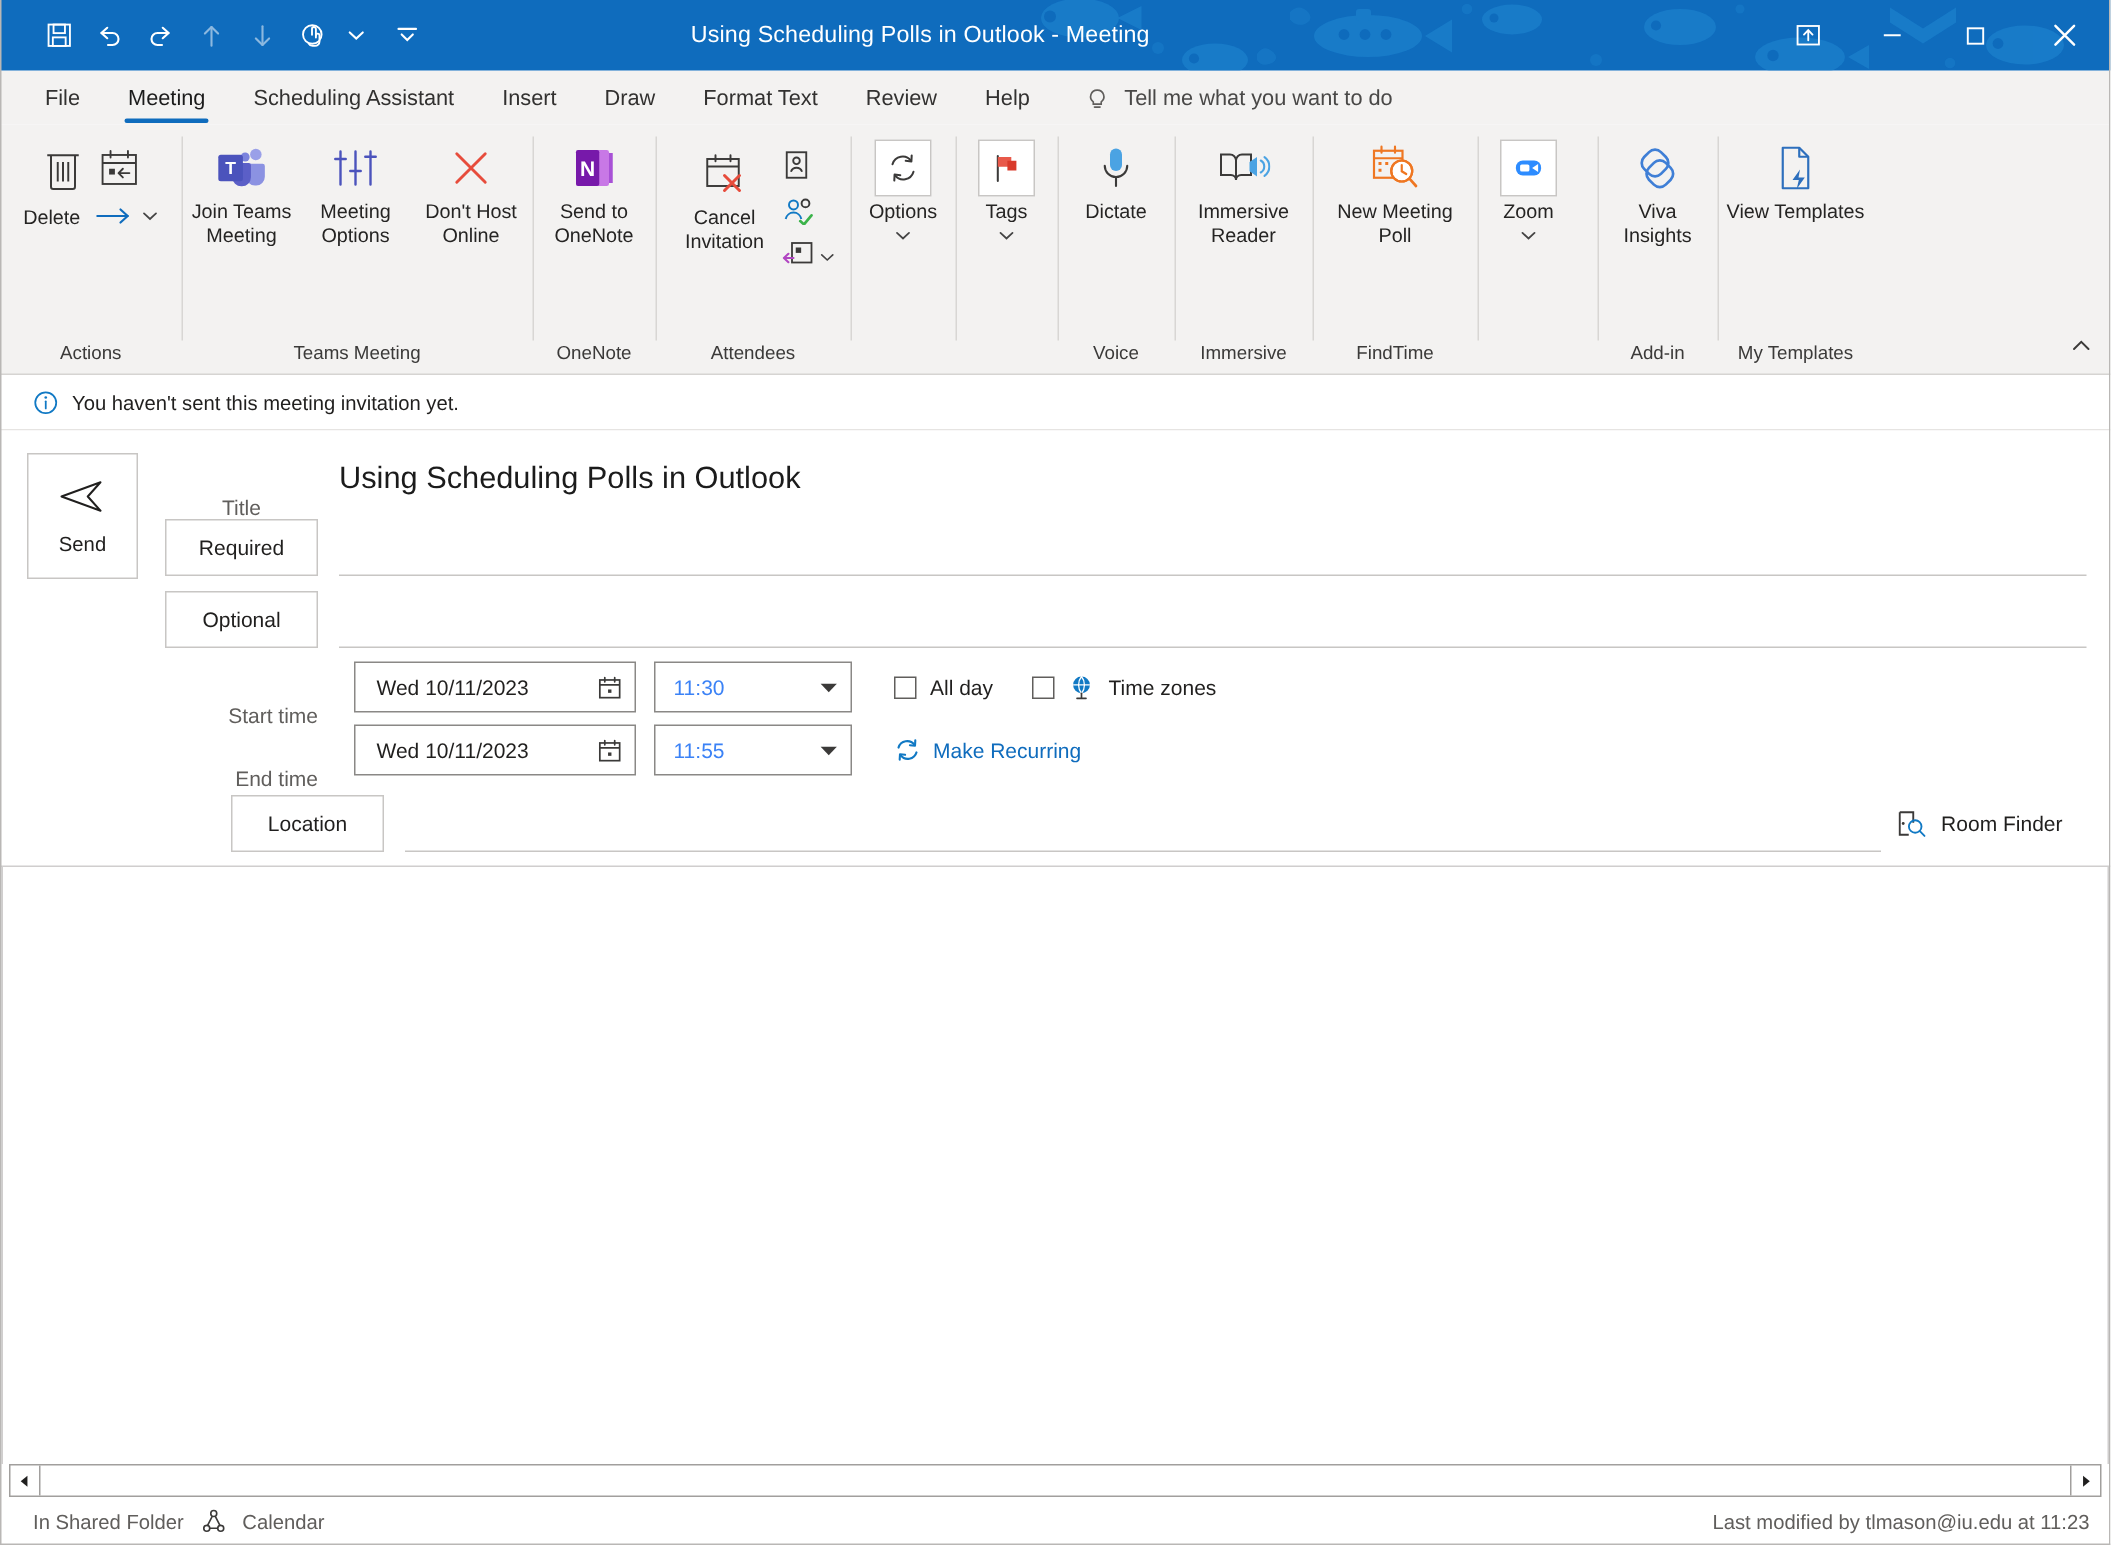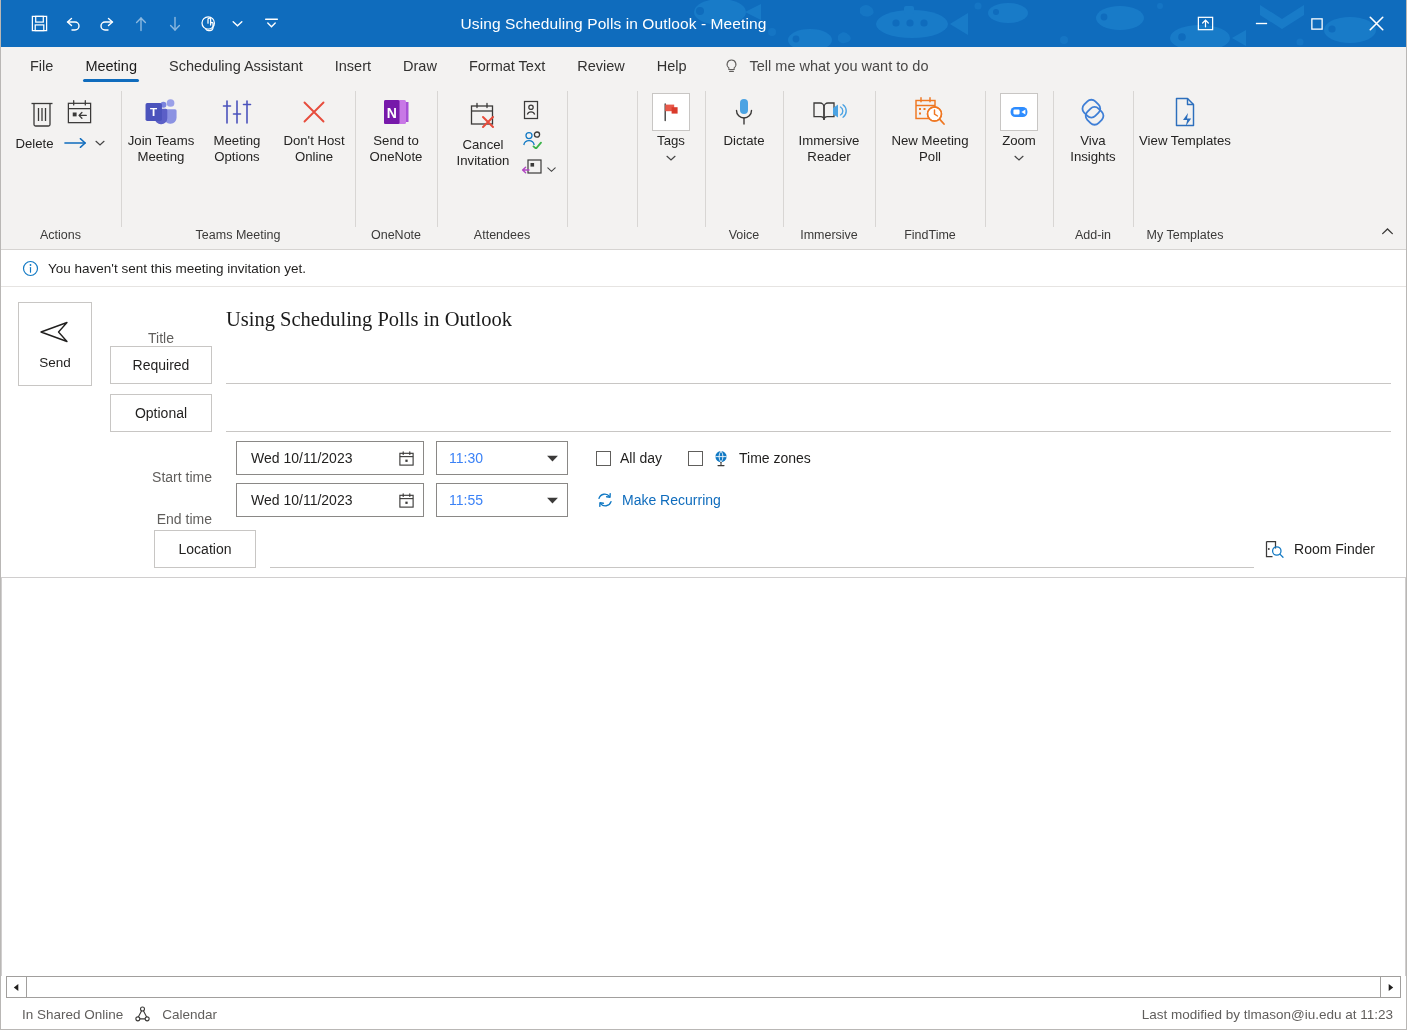--- a/index.html
+++ b/index.html
@@ -569,20 +569,40 @@
                   </svg>
               </span>
             </div>
           </div>
         </div>
       </div>
       <div class="rgroup-label">Attendees</div>
     </div>
 
     <div class="rgroup" style="width:70px;">
+      <div class="rgroup-items" style="justify-content:center;">
+        <div class="bigbtn" style="width:66px;">
+          <span class="ic">
+            <span class="boxedic">
+              <svg width="22" height="22" viewBox="0 0 22 22" fill="none" stroke="#3b3a39" stroke-width="1.35" stroke-linecap="round" stroke-linejoin="round">
+                <path d="M4 8.5 a7 7 0 0 1 12.4 -2.2"></path>
+                <path d="M18 13.5 a7 7 0 0 1 -12.4 2.2"></path>
+                <path d="M16.8 2.6 L16.6 6.6 L12.8 6.2"></path>
+                <path d="M5.2 19.4 L5.4 15.4 L9.2 15.8"></path>
+              </svg>
+            </span>
+          </span>
+          <span class="lbl">Options</span>
+          <span class="chev">
+            <svg width="12" height="12" viewBox="0 0 12 12" fill="none" stroke="#444" stroke-width="1.2" stroke-linecap="round">
+                <path d="M2 4.3 L6 8 L10 4.3"></path>
+              </svg>
+          </span>
+        </div>
+      </div>
       <div class="rgroup-label"></div>
     </div>
 
     <div class="rgroup" style="width:68px;">
       <div class="rgroup-items" style="justify-content:center;">
         <div class="bigbtn" style="width:62px;">
           <span class="ic">
             <span class="boxedic">
               <svg width="22" height="22" viewBox="0 0 22 22" fill="none">
                 <path d="M5.2 3 V19.6" stroke="#3b3a39" stroke-width="1.35" stroke-linecap="round"></path>
@@ -675,21 +695,21 @@
           <span class="chev">
             <svg width="12" height="12" viewBox="0 0 12 12" fill="none" stroke="#444" stroke-width="1.2" stroke-linecap="round">
                 <path d="M2 4.3 L6 8 L10 4.3"></path>
               </svg>
           </span>
         </div>
       </div>
       <div class="rgroup-label"></div>
     </div>
 
-    <div class="rgroup" style="width:80px;">
+    <div class="rgroup" style="width:80px;margin-left:12px;">
       <div class="rgroup-items" style="justify-content:center;">
         <div class="bigbtn" style="width:74px;">
           <span class="ic">
             <svg width="32" height="30" viewBox="0 0 32 30" fill="none" stroke="#3f7fd6" stroke-width="1.8">
               <path d="M10.4 4.4 a5.6 5.6 0 0 1 7.9 0 l3.3 3.3 a5.6 5.6 0 0 1 0 7.9 l-3.3 3.3 a5.6 5.6 0 0 1 -7.9 0 l-3.3 -3.3 a5.6 5.6 0 0 1 0 -7.9 z"></path>
               <path d="M13.6 11.6 a5.6 5.6 0 0 1 7.9 0 l3.3 3.3 a5.6 5.6 0 0 1 0 7.9 l-3.3 3.3 a5.6 5.6 0 0 1 -7.9 0 l-3.3 -3.3 a5.6 5.6 0 0 1 0 -7.9 z"></path>
             </svg>
           </span>
           <span class="lbl">Viva Insights</span>
         </div>
@@ -740,21 +760,21 @@
             <svg width="34" height="26" viewBox="0 0 34 26" fill="none" stroke="#201f1e" stroke-width="1.35" stroke-linejoin="round">
               <path d="M3 13 L29 3.5 L20.5 13 L29 22.5 z"></path>
             </svg>
           </span>
           <span class="lbl">Send</span>
         </div>
       </div>
       <div style="flex:1;display:flex;flex-direction:column;">
         <div style="display:flex;align-items:center;height:44px;">
           <div class="labelcell">Title</div>
-          <div style="flex:1;display:flex;align-items:flex-start;padding-left:14px;font-family:Liberation Serif, serif;">
+          <div style="flex:1;display:flex;align-items:flex-start;padding-left:14px;">
             <span class="title-value">Using Scheduling Polls in Outlook</span>
           </div>
           <div style="width:16px;"></div>
         </div>
         <div style="display:flex;align-items:center;height:48px;">
           <div style="width:102px;display:flex;justify-content:flex-start;">
             <div class="fieldbtn">Required</div>
           </div>
           <div class="underline-input" style="margin-left:14px;"></div>
         </div>
@@ -871,21 +891,21 @@
     <div style="flex:1;"></div>
     <div class="hs-arrow right">
       <svg width="9" height="9" viewBox="0 0 10 10" fill="#201f1e">
           <path d="M3 1 L8 5 L3 9 z"></path>
         </svg>
     </div>
   </div>
 
   <div class="statusbar">
     <div class="status-left">
-      <span>In Shared Online</span>
+      <span>In Shared Folder</span>
       <span style="display:flex;align-items:center;">
         <svg width="19" height="19" viewBox="0 0 20 20" fill="none" stroke="#3b3a39" stroke-width="1.15">
           <path d="M10 4.2 L15.4 14.6 H4.6 z"></path>
           <circle cx="10" cy="4.2" r="2.1" fill="#ffffff"></circle>
           <circle cx="5.1" cy="14.6" r="2.1" fill="#ffffff"></circle>
           <circle cx="14.9" cy="14.6" r="2.1" fill="#ffffff"></circle>
         </svg>
       </span>
       <span>Calendar</span>
     </div>

